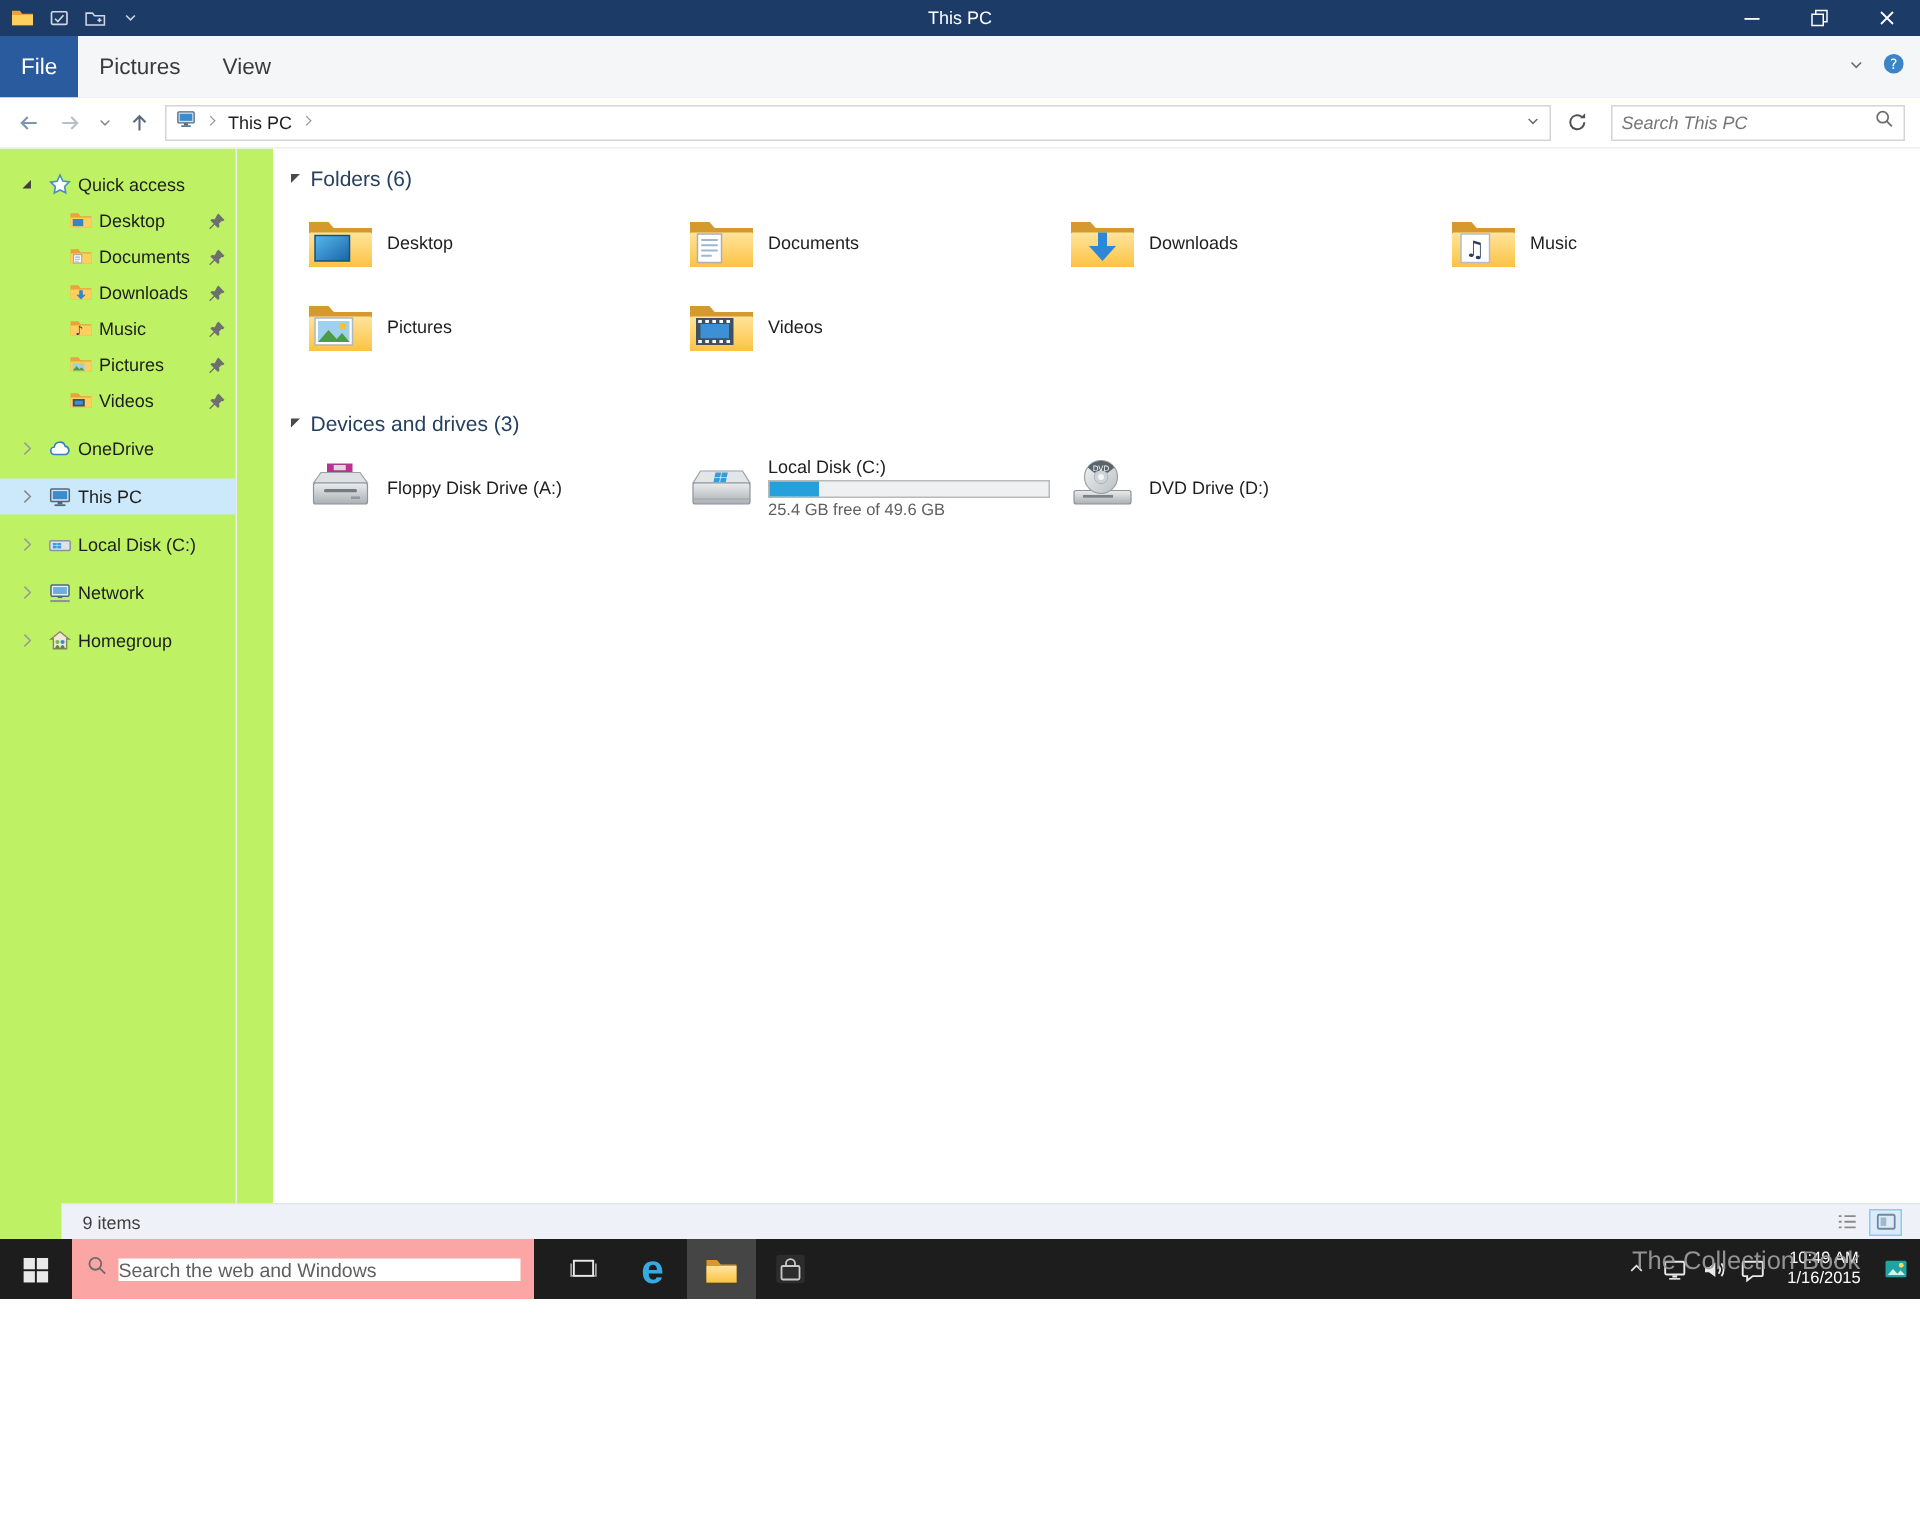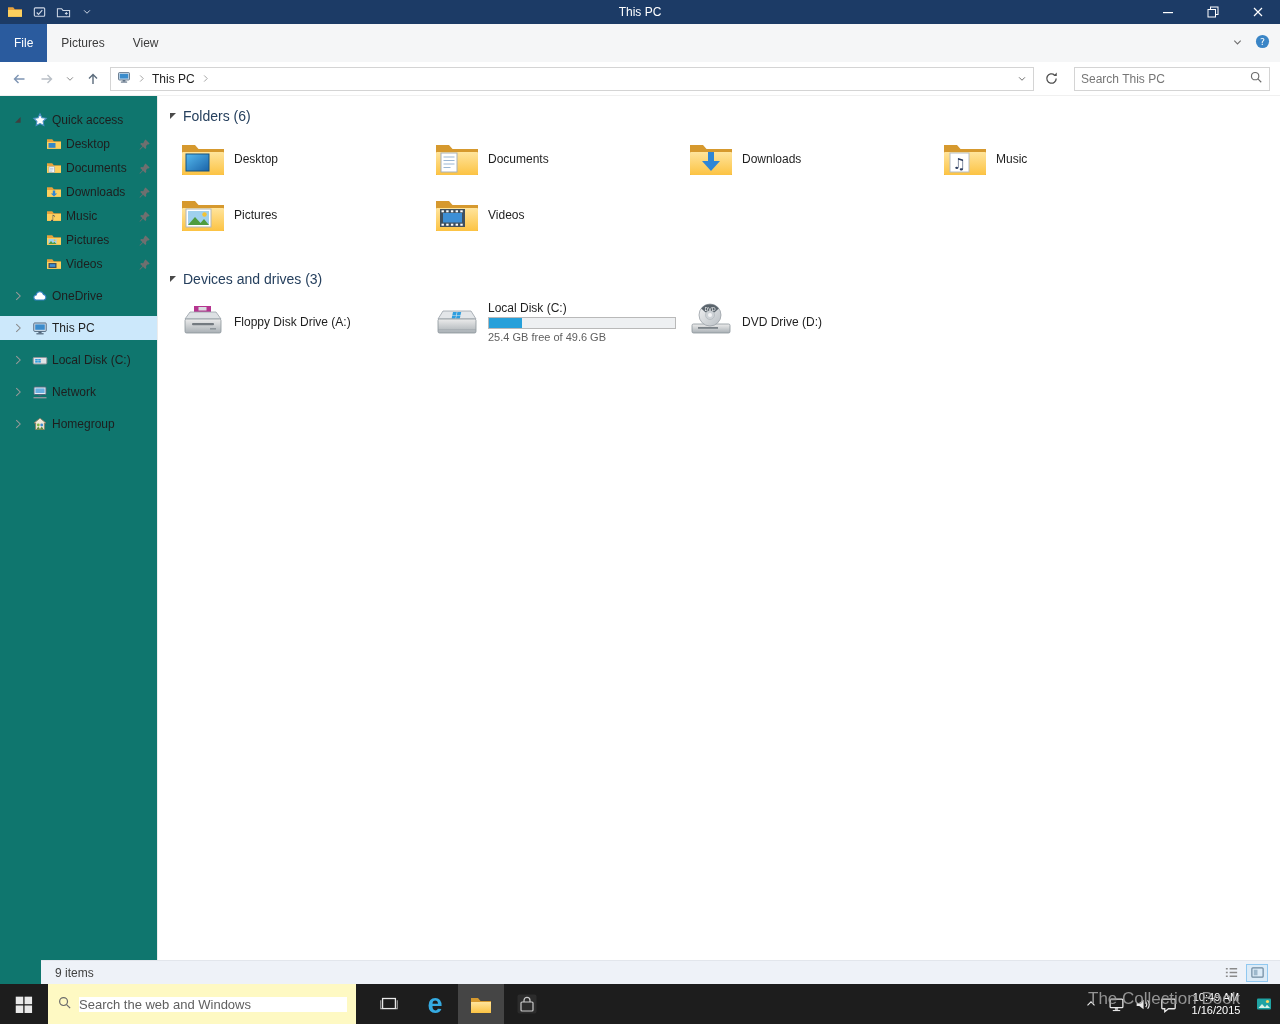--- a/index.html
+++ b/index.html
@@ -1,49 +1,49 @@
 <!DOCTYPE html>
 <html><head>
 <meta charset="utf-8">
 <style>
   * { margin:0; padding:0; box-sizing:border-box; }
   html,body { width:1280px; height:1024px; overflow:hidden; background:#fff;
               font-family:"Liberation Sans","DejaVu Sans",sans-serif; user-select:none; }
   svg text { font-family:"DejaVu Sans",sans-serif; }
 
-  .window { height:984px; display:flex; flex-direction:column; background:#0f766e; }
+  .window { height:826px; display:flex; flex-direction:column; background:#bef264; }
 
   
   .titlebar { flex:0 0 24px; background:#1c3b66; display:flex; align-items:center; position:relative; }
   .qat { display:flex; align-items:center; padding-left:4px; gap:2px; z-index:2; }
   .qat-btn { width:22px; height:22px; display:flex; align-items:center; justify-content:center; }
   .win-title { position:absolute; left:0; right:0; text-align:center; font-size:12px; color:#fff; pointer-events:none; }
   .winbtns { margin-left:auto; display:flex; z-index:2; }
   .winbtn { width:45px; height:24px; display:flex; align-items:center; justify-content:center; }
 
   
   .menubar { flex:0 0 22px; background:#f5f6f7; display:flex; align-items:stretch; }
-  .tab { display:flex; align-items:center; padding:12px 14px; font-size:12px; color:#3b3b3b;text-align:right; }
+  .tab { display:flex; align-items:center; padding:12px 14px; font-size:15px; color:#3b3b3b;text-align:right; }
   .tab.file { background:#2a5b9e; color:#fff; }
   .menubar-right { margin-left:auto; display:flex; align-items:center; gap:12px; padding-right:10px; }
 
   
   .addressrow { flex:0 0 34px; display:flex; align-items:center; background:#fff; padding:0 10px 0 6px; gap:2px; border-bottom:1px solid #f0f0f0; }
   .navbtn { width:26px; height:26px; display:flex; align-items:center; justify-content:center; }
   .navbtn.small { width:16px; }
   .addressbox { flex:1; height:24px; border:1px solid #d4d4d4; background:#fff; display:flex; align-items:center; gap:5px; padding:0 6px; margin:0 2px; }
   .addr-text { font-size:12px; color:#1e1e1e; }
   .addr-dd { margin-left:auto; }
   .refreshbtn { width:26px; height:24px; display:flex; align-items:center; justify-content:center; }
   .searchbox { width:196px; height:24px; border:1px solid #d4d4d4; display:flex; align-items:center; padding:0 6px; margin-left:8px; background:#fff; }
-  .searchbox input { flex:1; border:none; outline:none; font-size:12px; color:#333; font-family:inherit; background:transparent; }
+  .searchbox input { flex:1; border:none; outline:none; font-size:12px; color:#333; font-family:inherit; background:transparent;font-style:italic; }
   .searchbox input::placeholder { color:#767676; }
 
   
-  .bodyarea { flex:1; min-height:0; display:flex; }
+  .bodyarea { flex:1; min-height:0; display:flex;gap:24px; }
   .sidebar { flex:0 0 158px; border-right:1px solid #ececec; padding-top:12px; }
   .side-item { height:24px; position:relative; display:flex; align-items:center; font-size:12px; color:#1e1e1e; }
   .side-item.mt8 { margin-top:8px;text-align:right; }
   .side-item.selected { background:#cce8fb; }
   .chev { position:absolute; left:11px; width:14px; height:14px; }
   .sicon { position:absolute; width:16px; height:16px; }
   .lvl0 .sicon { left:32px; }  .lvl0 .slabel { padding-left:52px; }
   .lvl1 .sicon { left:46px; }  .lvl1 .slabel { padding-left:66px; }
   .pin { position:absolute; right:6px; width:13px; height:13px; }
 
@@ -62,21 +62,21 @@
 
   
   .statusbar { flex:0 0 24px; background:#eef2f8; border-top:1px solid #e2e6ec; display:flex; align-items:center; padding:0 12px 0 14px; font-size:12px; color:#3f3f3f;margin-left:41px; }
   .view-toggles { margin-left:auto; display:flex; gap:4px; }
   .vt { width:22px; height:18px; display:flex; align-items:center; justify-content:center; border:1px solid transparent; }
   .vt.active { background:#dcebf7; border-color:#90c8f0; }
 
   
   .taskbar { height:40px; background:#1d1d1d; display:flex; align-items:stretch; position:relative; }
   .tb-start { width:48px; display:flex; align-items:center; justify-content:center; }
-  .tb-search { width:308px; background:#fef9c3; display:flex; align-items:center; gap:7px; padding:0 9px; }
+  .tb-search { width:308px; background:#fca5a5; display:flex; align-items:center; gap:7px; padding:0 9px; }
   .tb-search input { flex:1; border:none; outline:none; font-size:13px; color:#444; font-family:inherit; }
   .tb-search input::placeholder { color:#5f5f5f; }
   .tb-btn { width:46px; display:flex; align-items:center; justify-content:center; }
   .tb-btn.first { margin-left:10px; }
   .tb-btn.active { background:rgba(255,255,255,0.18); }
   .edge-e { font-size:27px; font-weight:bold; color:#35abe2; line-height:1; }
   .tb-tray { margin-left:auto; display:flex; align-items:center; gap:1px; padding-right:4px; }
   .tray-btn { width:25px; height:40px; display:flex; align-items:center; justify-content:center; }
   .tb-clock { width:68px; text-align:center; color:#fff; font-size:11px; line-height:13px; }
   .watermark { position:absolute; left:1088px; top:0; height:24px; display:flex; align-items:center; gap:5px;

